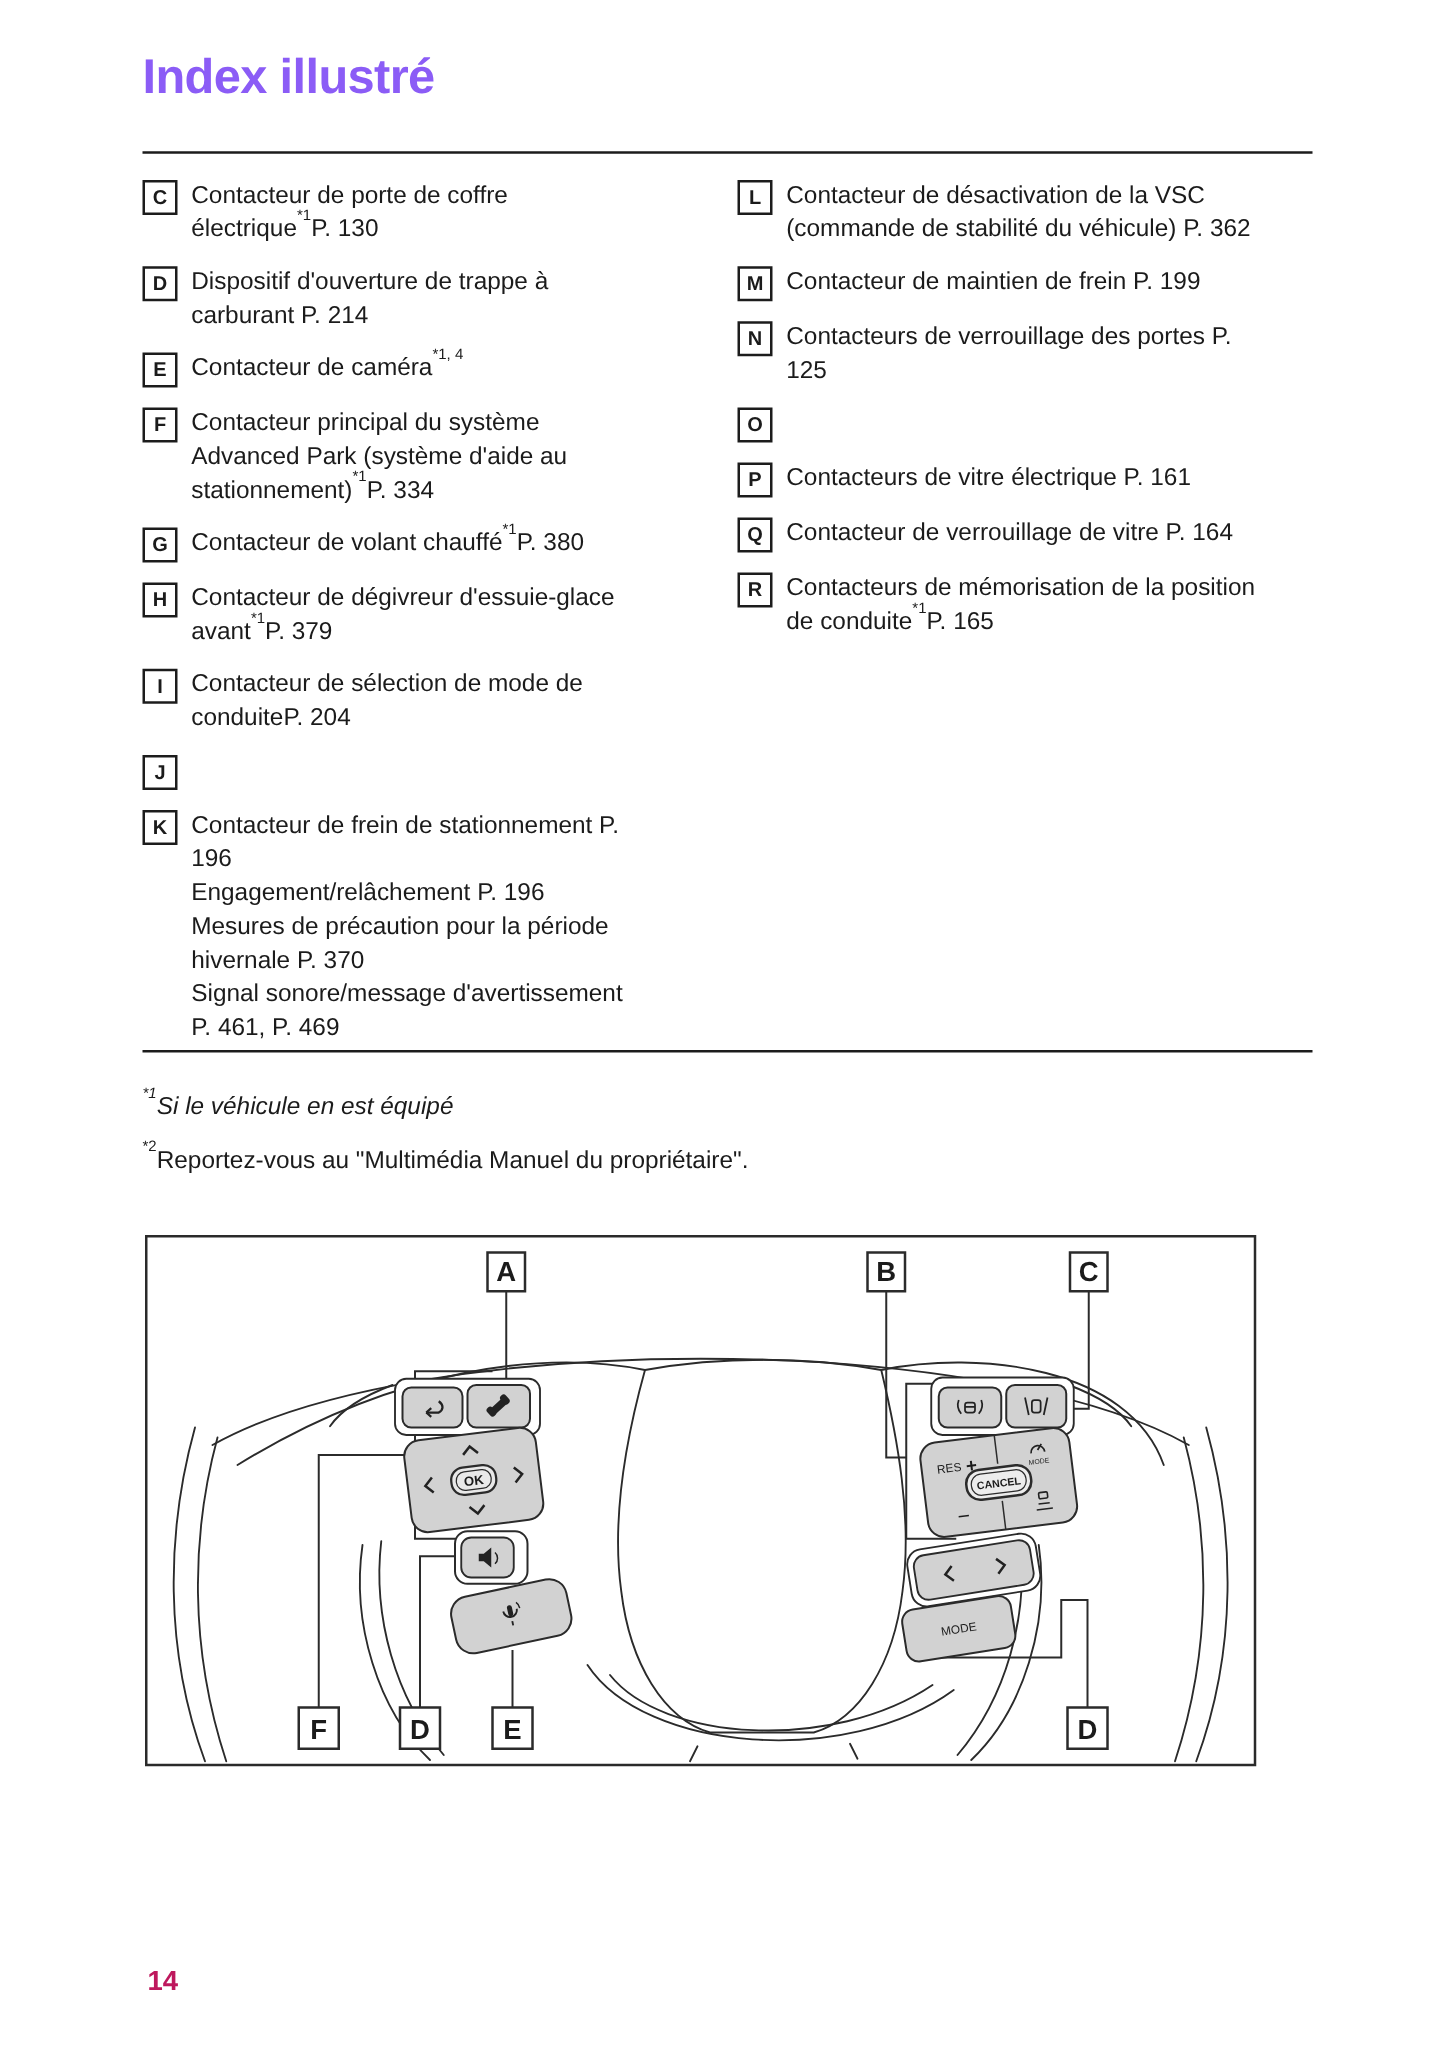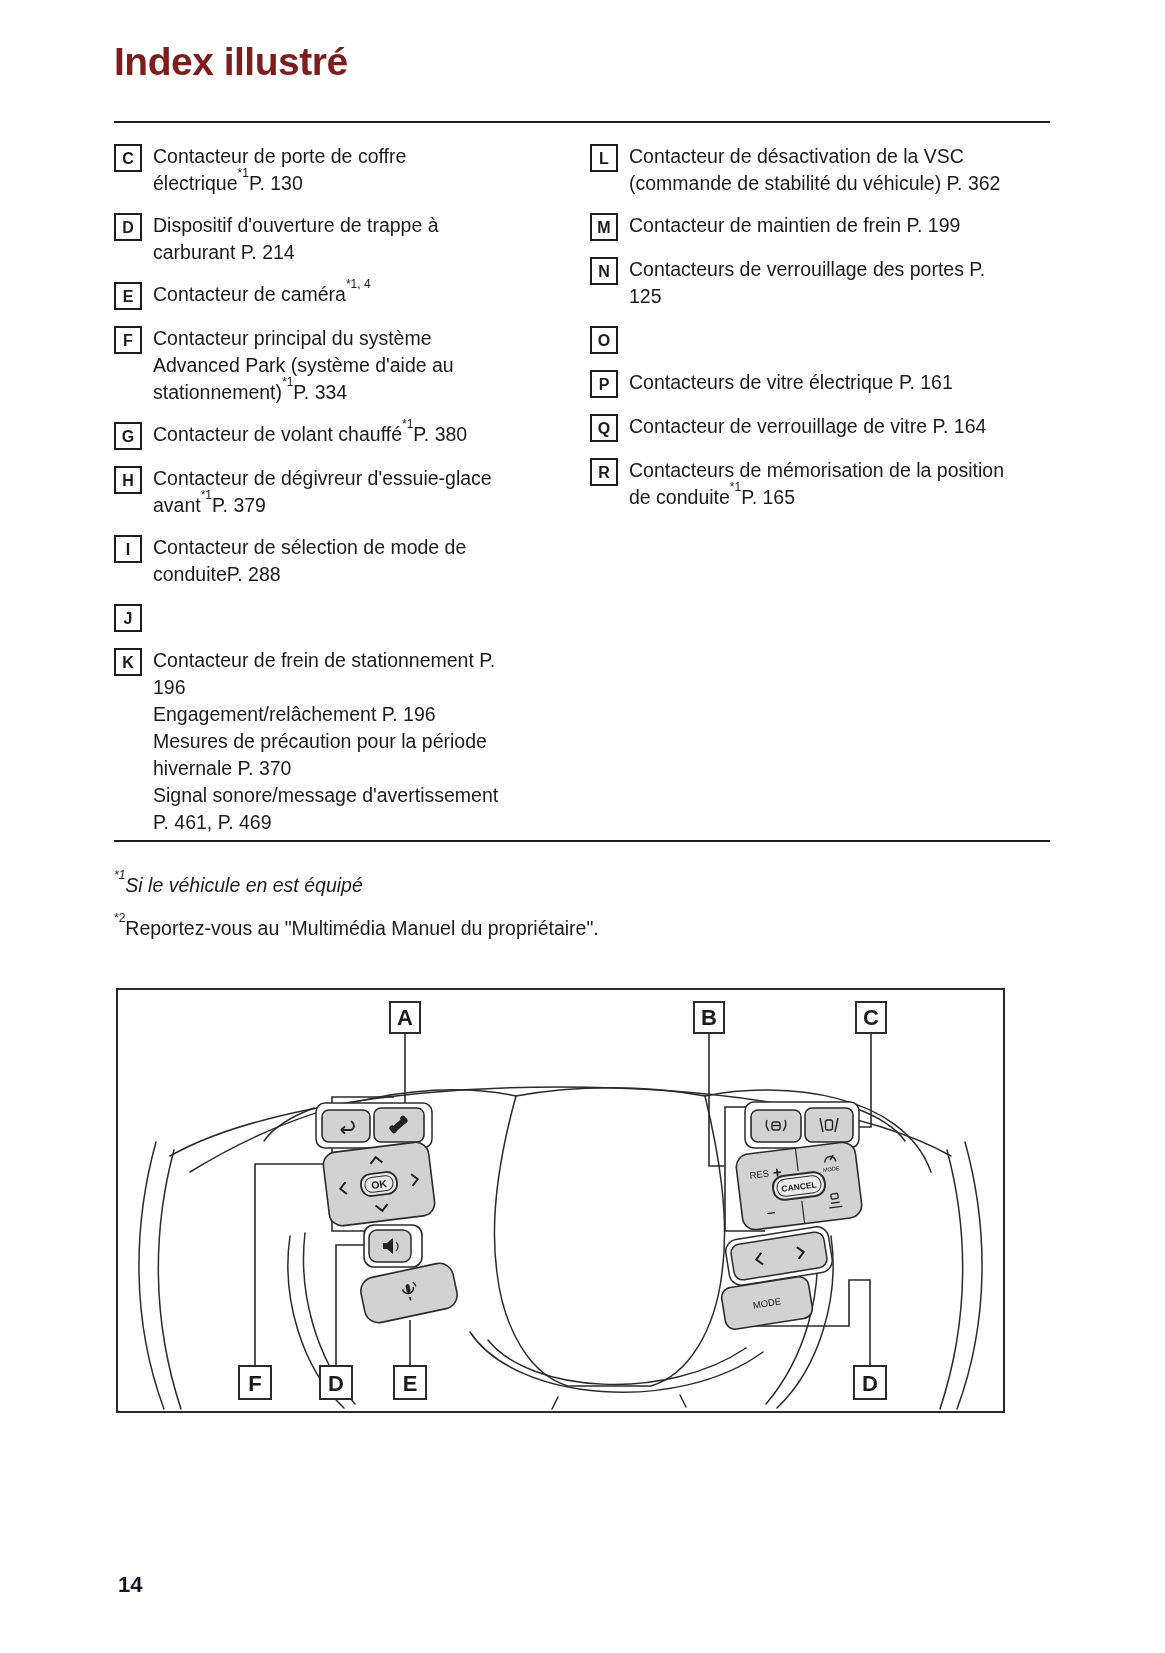--- a/index.html
+++ b/index.html
@@ -3,21 +3,21 @@
 <meta charset="utf-8">
 <style>
   html,body{margin:0;padding:0;}
   body{
     width:1165px;height:1653px;background:#ffffff;position:relative;
     font-family:"Liberation Sans",sans-serif;color:#1b1b1b;
     -webkit-font-smoothing:antialiased;
   }
   .title{
     position:absolute;left:114px;top:40px;font-size:39px;font-weight:bold;
-    letter-spacing:-0.5px;color:#7f1d1d;
+    letter-spacing:-0.5px;color:#8b5cf6;
   }
   .rule{position:absolute;left:114px;width:936px;border-top:2px solid #1c1c1c;height:0;}
   #rule-top{top:121px;}
   #rule-mid{top:840px;}
   .col{position:absolute;top:143px;}
   #col-left{left:114px;width:420px;}
   #col-right{left:590px;width:440px;}
   .item{display:flex;margin-bottom:15px;font-size:19.5px;line-height:27px;}
   .item .tag{
     flex:0 0 auto;width:24px;height:24px;border:2px solid #1c1c1c;background:#fff;
@@ -29,21 +29,21 @@
   #col-right .txt{max-width:392px;}
   sup{font-size:12px;line-height:0;position:relative;top:-6px;}
   .footnote{position:absolute;left:114px;font-size:19.5px;line-height:26px;}
   #footnote-1{top:872px;font-style:italic;}
   #footnote-2{top:915px;}
   .figure{
     position:absolute;left:116px;top:988px;width:885px;height:421px;
     border:2px solid #2a2a2a;background:#fff;
   }
   .figure svg{display:block;}
-  .pagenum{position:absolute;left:118px;top:1572px;font-size:22px;font-weight:bold;color:#0f172a;}
+  .pagenum{position:absolute;left:118px;top:1572px;font-size:22px;font-weight:bold;color:#be185d;}
   svg text{font-family:"Liberation Sans",sans-serif;fill:#1b1b1b;}
   .callout-letter{font-size:22px;font-weight:bold;text-anchor:middle;}
 </style>
 </head>
 <body>
 
 <div class="title">Index illustré</div>
 <div class="rule" id="rule-top"></div>
 
 <div class="col" id="col-left">
@@ -66,21 +66,21 @@
     <div class="item">
       <span class="tag">G</span>
       <span class="txt">Contacteur de volant chauffé<sup>*1</sup>P. 380</span>
     </div>
     <div class="item">
       <span class="tag">H</span>
       <span class="txt">Contacteur de dégivreur d'essuie-glace avant<sup>*1</sup>P. 379</span>
     </div>
     <div class="item">
       <span class="tag">I</span>
-      <span class="txt">Contacteur de sélection de mode de conduiteP. 288</span>
+      <span class="txt">Contacteur de sélection de mode de conduiteP. 204</span>
     </div>
     <div class="item">
       <span class="tag">J</span>
     </div>
     <div class="item">
       <span class="tag">K</span>
       <span class="txt">Contacteur de frein de stationnement P. 196<br>Engagement/relâchement P. 196<br>Mesures de précaution pour la période hivernale P. 370<br>Signal sonore/message d'avertissement P. 461, P. 469</span>
     </div>
   </div>
 <div class="col" id="col-right">

